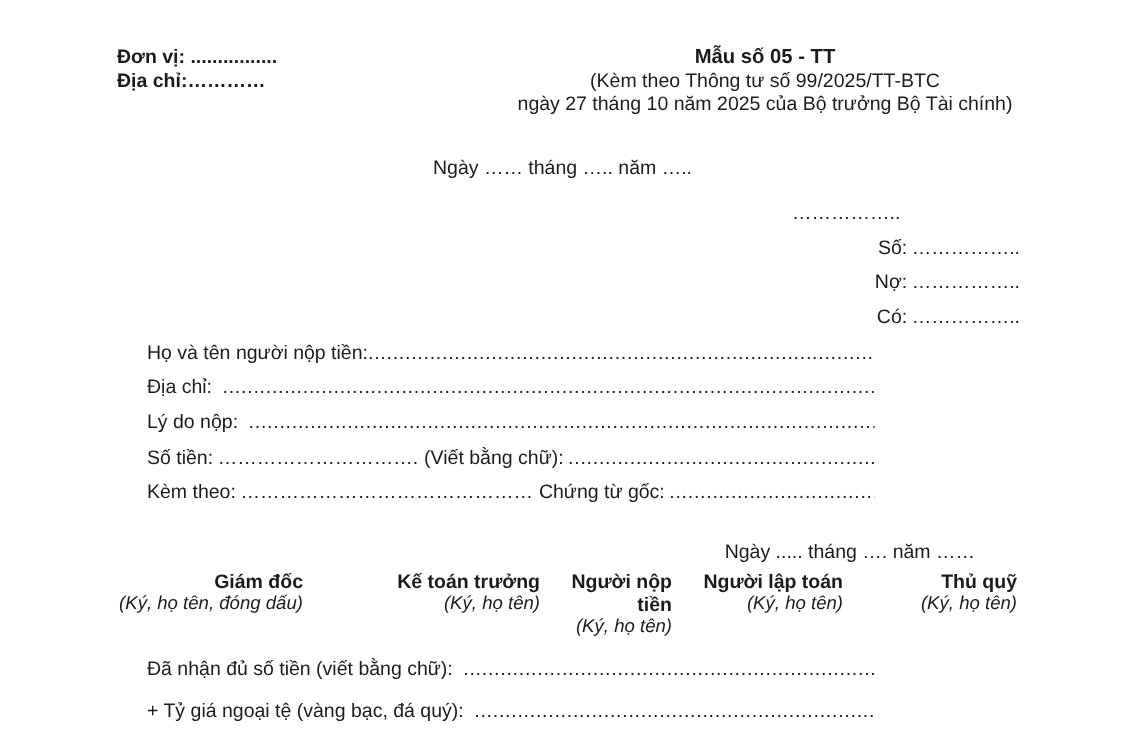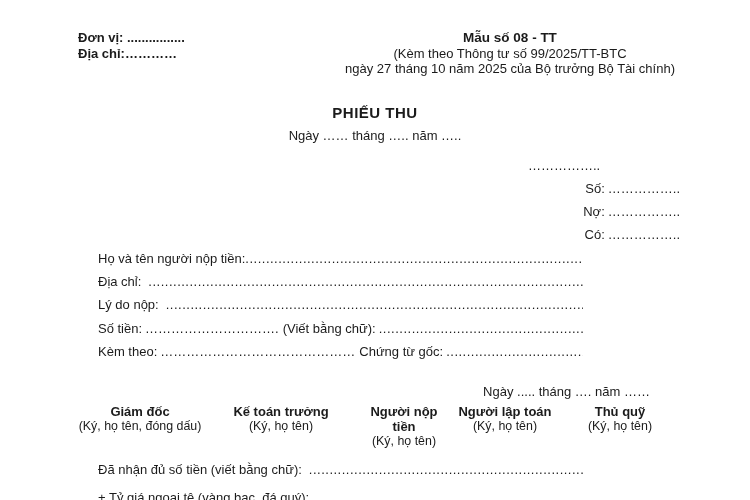--- a/index.html
+++ b/index.html
@@ -40,54 +40,53 @@
   .line { display:flex; align-items:baseline; white-space:nowrap; height:23.4px; }
   .lab { flex:0 0 auto;margin-left:20px; }
   .mid { flex:0 0 auto; padding:0 4px 0 3px; }
   .lab2 { flex:0 0 auto; padding-right:3px; }
   .fill { flex:1 1 0; overflow:hidden; letter-spacing:0.5px; }
 
   
   .date2 { text-align:right; margin-right:100px; margin-top:17px; }
 
   
-  .sign-row { display:flex; margin-left:78px; width:600px; margin-top:5px; text-align:center; }
+  .sign-row { display:flex; margin-left:78px; width:600px; margin-top:5px; text-align:right; }
   .sig-col { line-height:15px; }
   .sig-c1 { flex:0 0 124px; }
   .sig-c2 { flex:0 0 158px; }
   .sig-c3 { flex:0 0 88px; }
   .sig-c4 { flex:0 0 114px; }
   .sig-c5 { flex:0 0 116px; }
   .sig-title { font-weight:bold; font-size:13px; }
-  .sig-cap { font-size:12.4px; }
+  .sig-cap { font-size:12.4px; font-style:italic; }
 
   
   .bottom-lines { margin:13px 0 0 78px; width:505px; }
   .bottom-lines .line { height:16px; }
   .bottom-lines .line + .line { margin-top:12px; }
 </style>
 </head>
 <body>
 
 <div class="page">
 
   <div class="header-row">
     <div class="header-left">
       <div class="bold">Đơn vị: ................</div>
       <div class="bold">Địa chỉ:…………</div>
     </div>
     <div class="header-right">
-      <div class="form-no">Mẫu số 08 - TT</div>
+      <div class="form-no">Mẫu số 05 - TT</div>
       <div class="italic">(Kèm theo Thông tư số 99/2025/TT-BTC</div>
       <div class="italic">ngày 27 tháng 10 năm 2025 của Bộ trưởng Bộ Tài chính)</div>
     </div>
   </div>
 
   <div class="title-block">
-    <div class="form-title">PHIẾU THU</div>
     <div class="italic title-date">Ngày …… tháng ….. năm …..</div>
   </div>
 
   <div class="book-block">
     <div class="book-row">
         <span class="book-dots">……………..</span>
     </div>
     <div class="book-row">
       <span class="book-label">Số:</span>
         <span class="book-dots">……………..</span>

